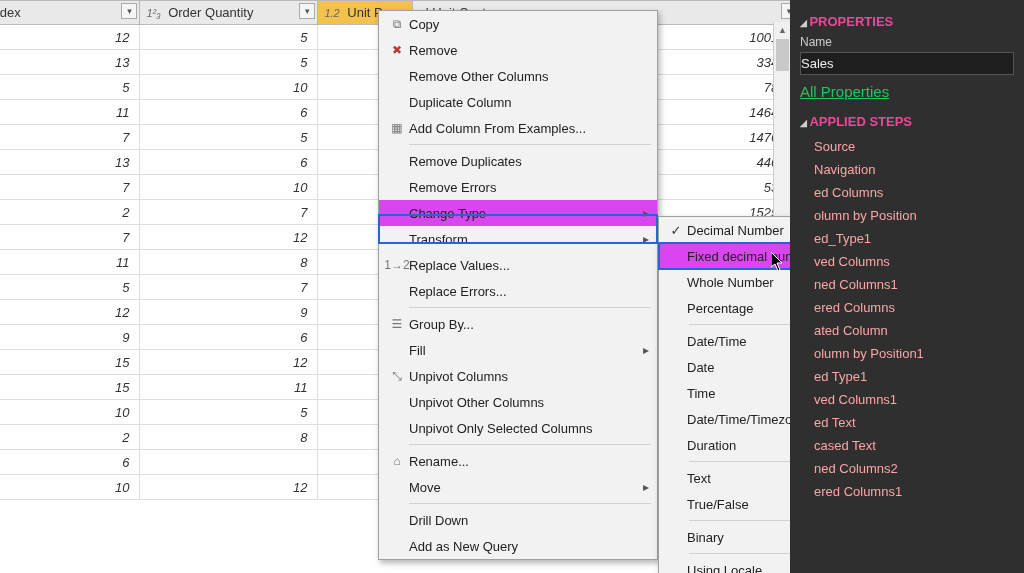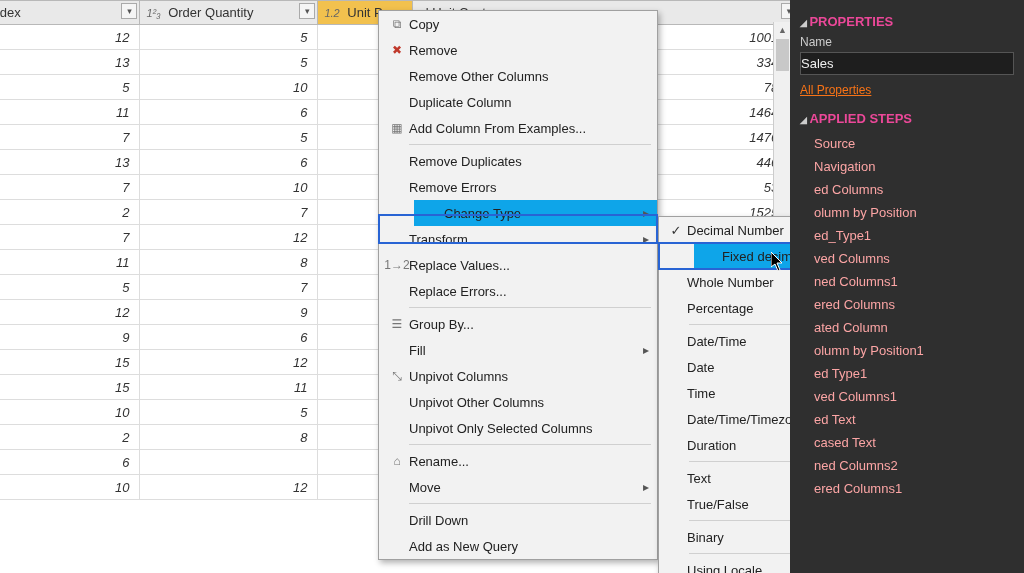--- a/index.html
+++ b/index.html
@@ -17,29 +17,29 @@
   
   .scroll { position: absolute; right: 0; top: 22px; width: 17px; bottom: 0; background: #f0f0f0; border-left: 1px solid #ccc; }
   .scroll .up { width: 15px; height: 15px; margin: 1px; font-size: 9px; text-align: center; line-height: 15px; color: #666; }
   .scroll .thumb { width: 13px; height: 32px; background: #c8c8c8; margin: 1px 2px; }
   
   .menu { position: absolute; background: #f2f2f2; border: 1px solid #a0a0a0; box-shadow: 2px 3px 6px rgba(0,0,0,.3); }
   .menu .row { display: flex; align-items: center; height: 26px; padding: 0 18px 0 6px; color: #222; cursor: default; position: relative; white-space: nowrap; }
   .menu .row .ico { width: 24px; height: 18px; display: inline-flex; align-items: center; justify-content: center; font-size: 12px; color: #777; flex: 0 0 24px; }
   .menu .sep { height: 1px; background: #d0d0d0; margin: 3px 6px 3px 30px; }
   .menu .row.has-sub::after { content: "▸"; position: absolute; right: 8px; font-size: 12px; color: #555; }
-  .menu .row.hl { background: #0ea5e9; margin-left: 35px; }
+  .menu .row.hl { background: #d946ef; }
   .menu .row .chk { width: 22px; text-align: center; font-size: 13px; color: #333; flex: 0 0 22px; }
   .box-blue { border: 2px solid #2864d4; position: absolute; pointer-events: none; }
   
   .side-area .hdr { font-weight: 600; color: #ec4899; margin: 6px 0 6px 0; font-size: 13px; }
   .side-area .caret::before { content: "◢ "; font-size: 9px; color: #ccc; }
   .side-area .lbl { color: #ccc; font-size: 12px; margin-top: 4px; }
   .side-area .val { background: #1e1e1e; border: 1px solid #555; padding: 3px 0; margin-top: 3px; color: #eee; font-size: 13px; }
-  .side-area a.link { color: #f97316; text-decoration: underline; font-size: 12px; display: inline-block; margin-top: 8px; }
+  .side-area a.link { color: #22c55e; text-decoration: underline; font-size: 15px; display: inline-block; margin-top: 8px; }
   .steps { margin-top: 6px; }
   .steps .step { padding: 4px 2px 4px 14px; color: #fca5a5; font-size: 13px; white-space: nowrap; overflow: hidden; text-overflow: clip; }
   .cursor { position: absolute; width: 14px; height: 20px; pointer-events: none; z-index: 999; }
 </style>
 </head>
 <body>
 
 <div class="app">
   <div class="grid-area">
     <table class="tbl">

